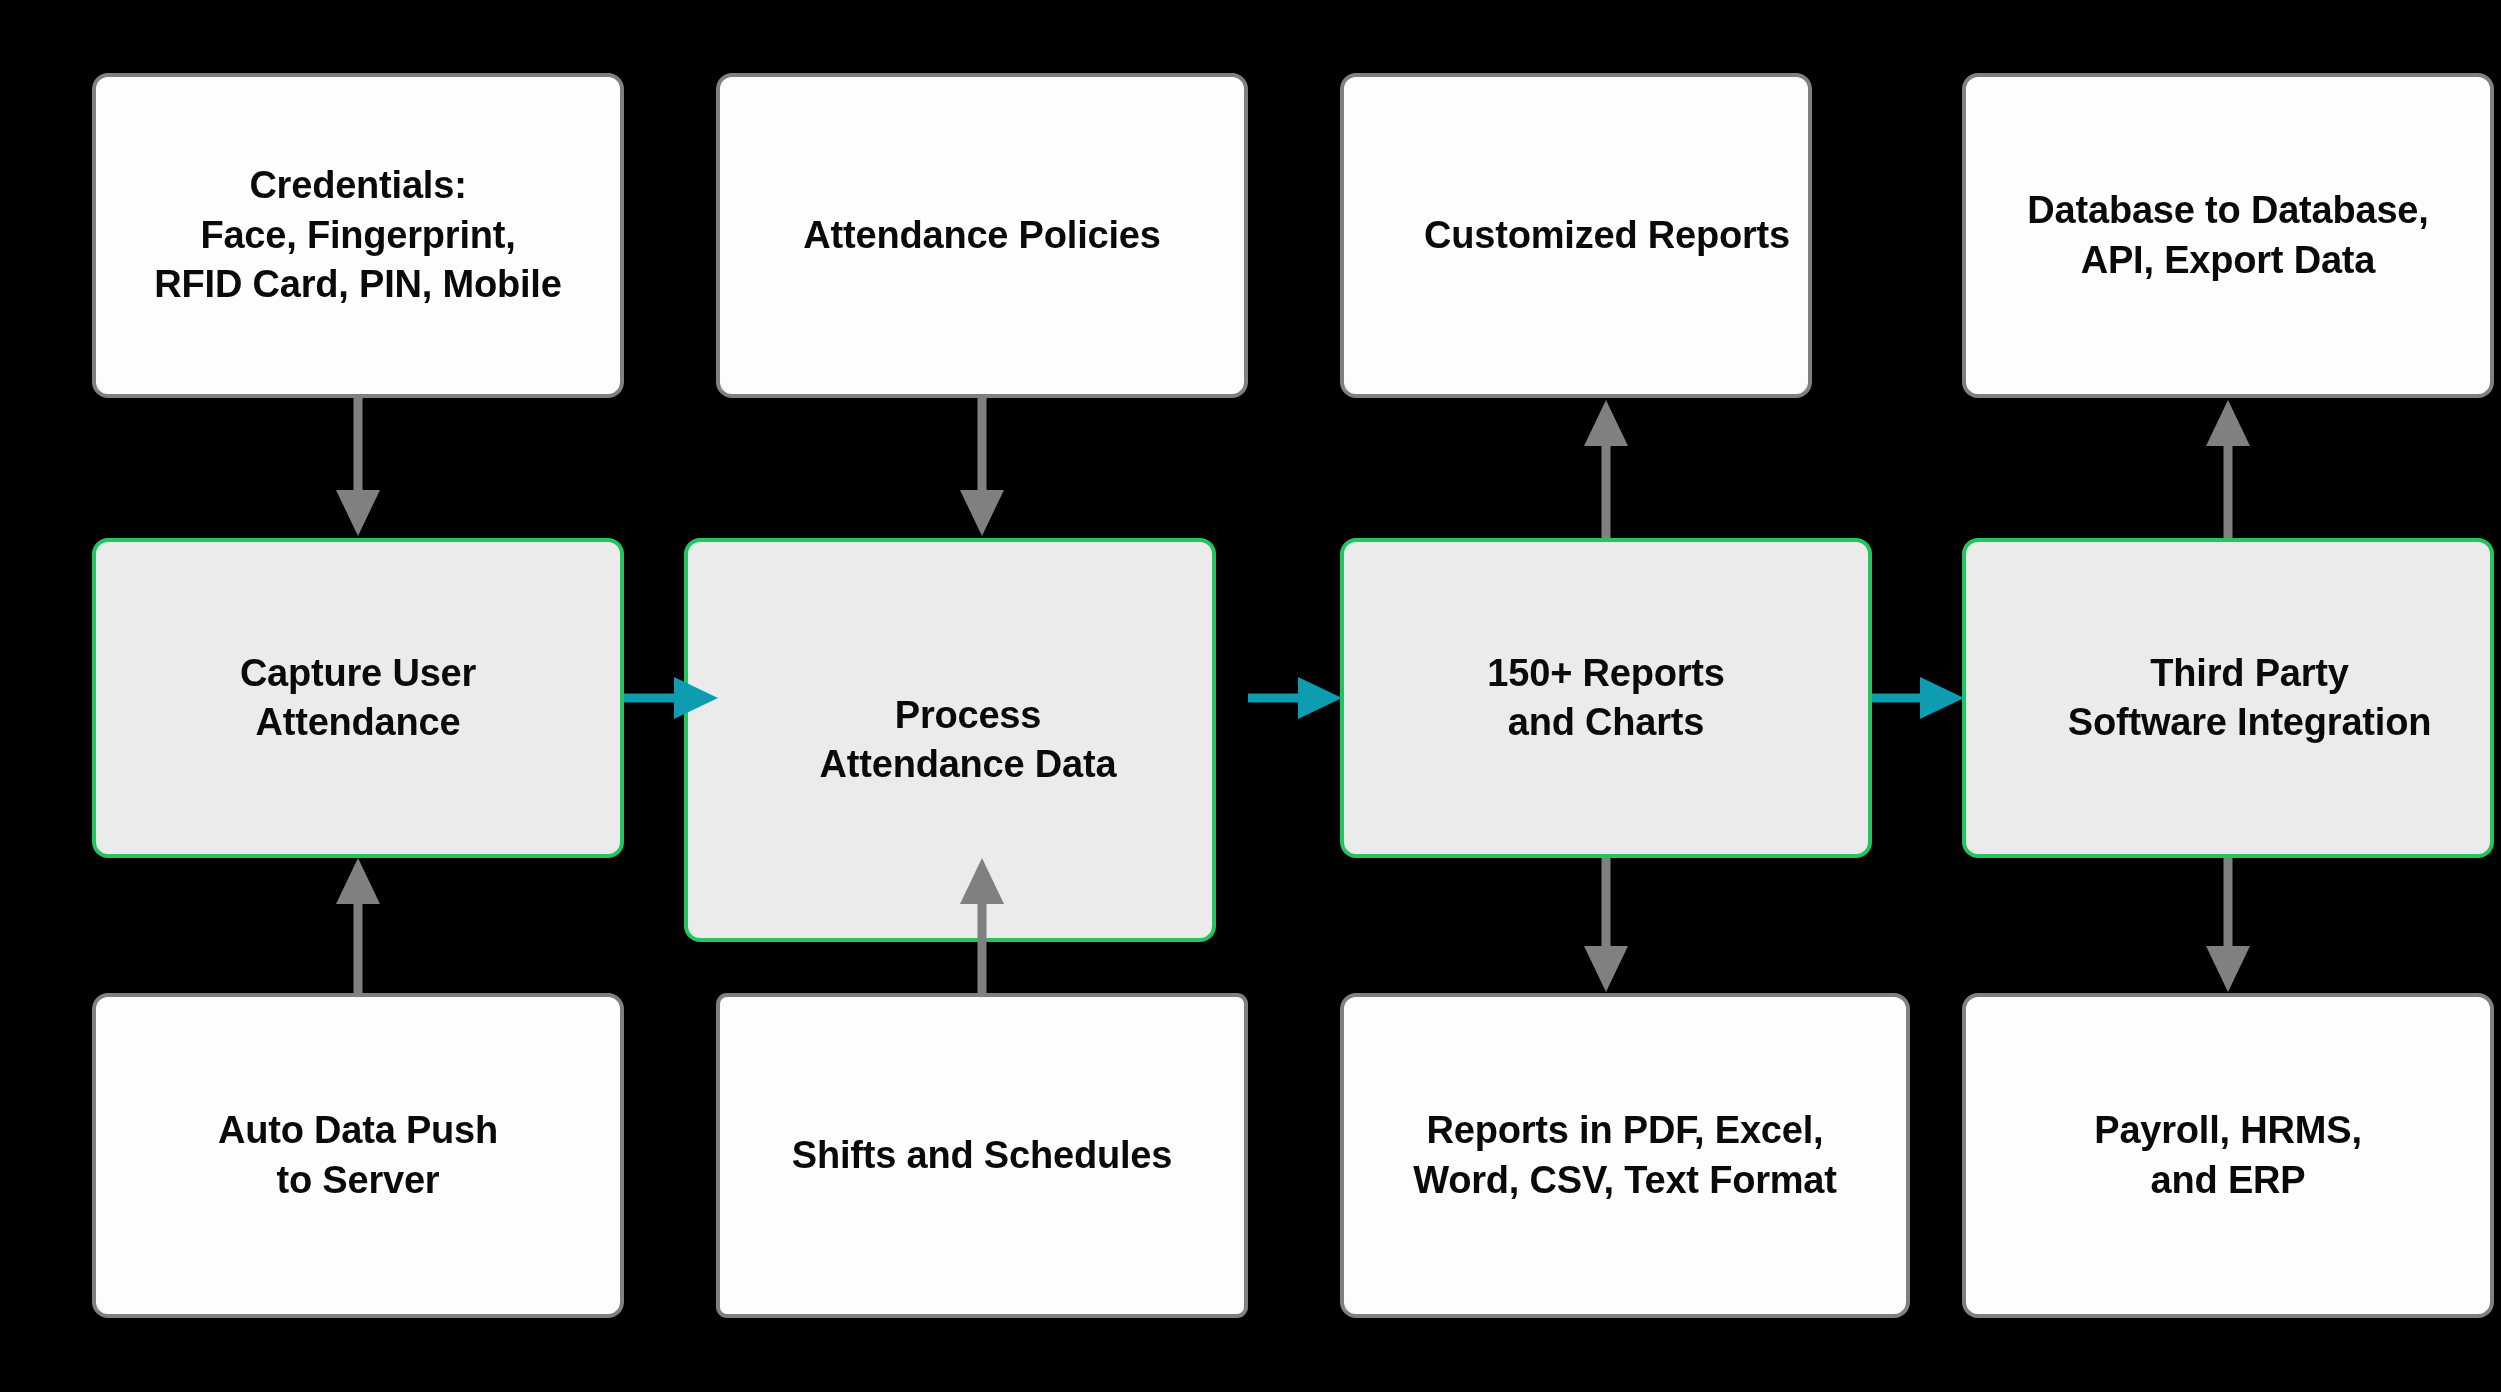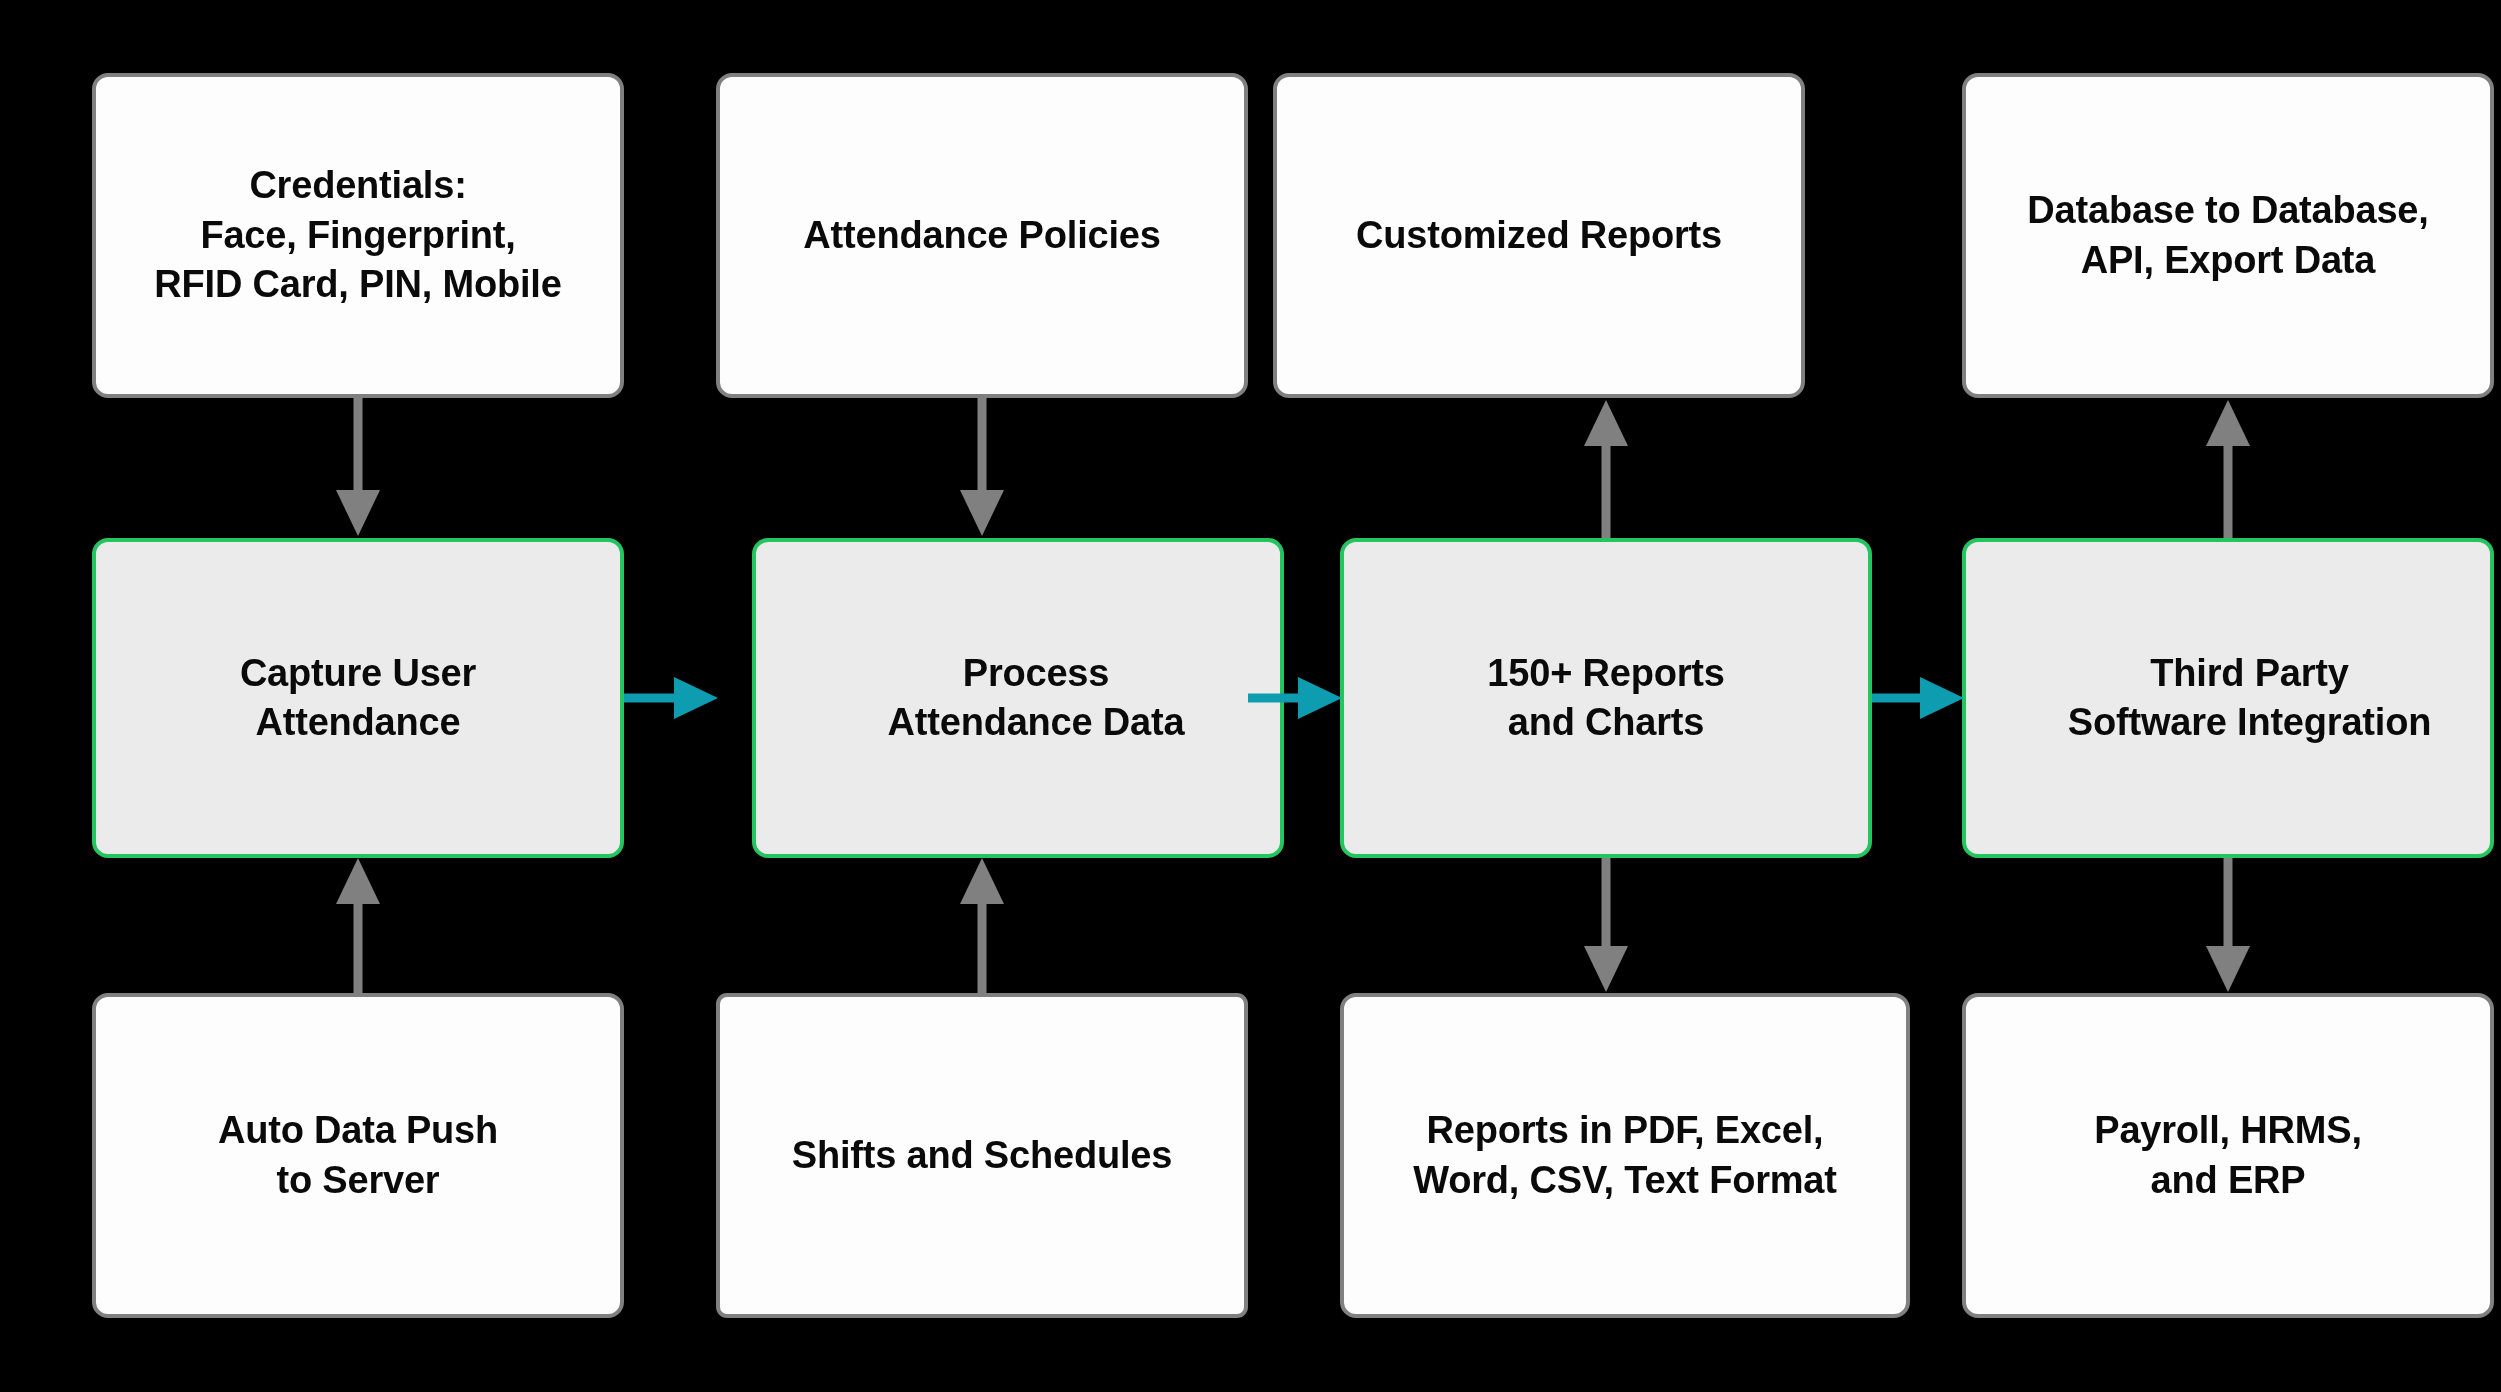--- a/index.html
+++ b/index.html
@@ -64,35 +64,35 @@
   <div class="node node-io" style="left:52px; top:73px; width:532px; height:325px;">
     <span class="node-label">Credentials:
 Face, Fingerprint,
 RFID Card, PIN, Mobile</span>
   </div>
 
   <div class="node node-io" style="left:676px; top:73px; width:532px; height:325px;">
     <span class="node-label">Attendance Policies</span>
   </div>
 
-  <div class="node node-io" style="left:1233px; top:73px; width:532px; height:325px;">
+  <div class="node node-io" style="left:1300px; top:73px; width:472px; height:325px;justify-content:flex-end;">
     <span class="node-label">Customized Reports</span>
   </div>
 
   <div class="node node-io" style="left:1922px; top:73px; width:532px; height:325px;">
     <span class="node-label">Database to Database,
 API, Export Data</span>
   </div>
 
   <div class="node node-process" style="left:52px; top:538px; width:532px; height:320px;">
     <span class="node-label">Capture User
 Attendance</span>
   </div>
 
-  <div class="node node-process" style="left:712px; top:538px; width:532px; height:320px;padding-left:36px;">
+  <div class="node node-process" style="left:644px; top:538px; width:532px; height:404px;padding-left:36px;">
     <span class="node-label">Process
 Attendance Data</span>
   </div>
 
   <div class="node node-process" style="left:1300px; top:538px; width:532px; height:320px;">
     <span class="node-label">150+ Reports
 and Charts</span>
   </div>
 
   <div class="node node-process" style="left:1922px; top:538px; width:532px; height:320px;padding-left:43px;">

